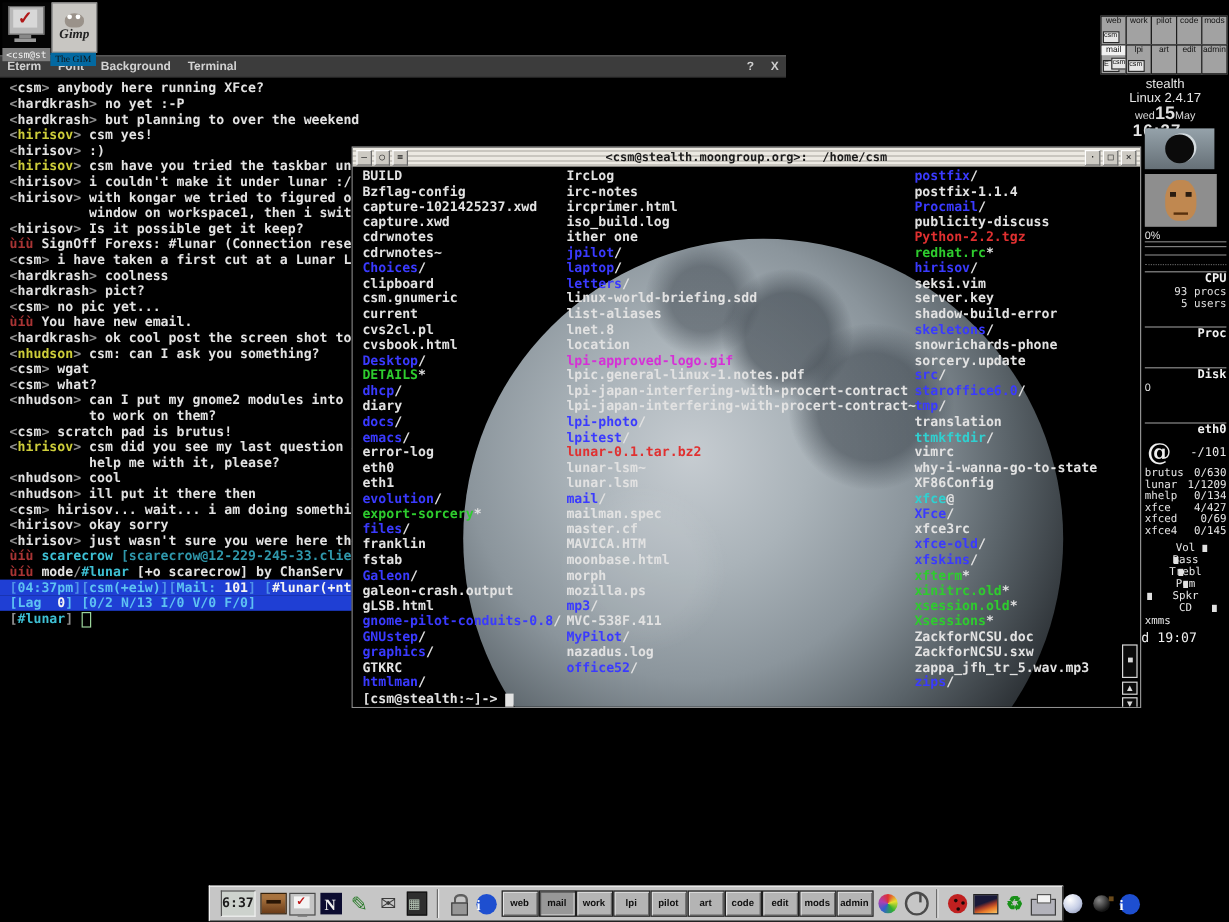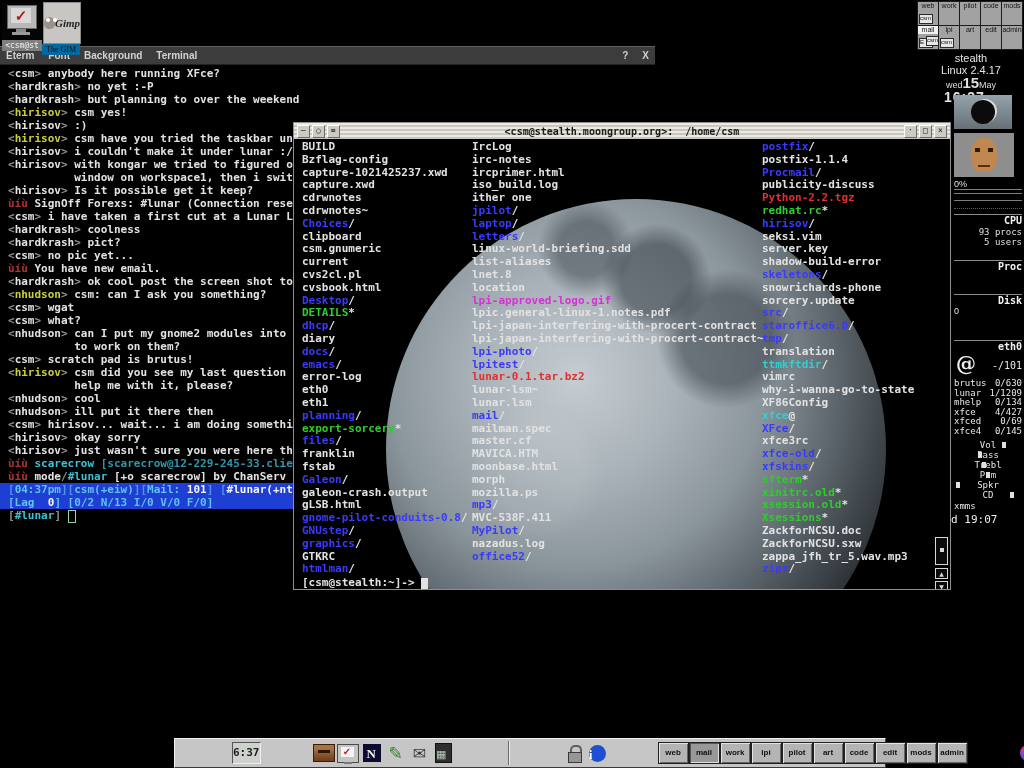--- a/index.html
+++ b/index.html
@@ -49,21 +49,21 @@
   .col{position:absolute;top:2px;font-size:11px;line-height:12.8px;}
   #col1{left:8px}#col2{left:178px}#col3{left:468px}
   #term-prompt{position:absolute;left:8px;top:437px;font-size:11px;line-height:13px;}
   #term-scroll{position:absolute;right:2px;top:398px;width:13px;}
   .sthumb{height:26px;border:1px solid #d8d8d8;background:#0a0a0a;margin-bottom:3px;position:relative;}
   .sthumb::before{content:"";position:absolute;left:4px;top:10px;width:4px;height:4px;background:#d8d8d8;}
   .sbtn{height:9px;border:1px solid #d8d8d8;background:#0a0a0a;color:#d8d8d8;font-size:6px;
      line-height:9px;text-align:center;margin-top:2px;font-family:"DejaVu Sans",sans-serif;}
 
   
-  #sidebar{position:absolute;left:918px;top:0;width:106px;height:540px;z-index:1;color:#e4e4e4;}
+  #sidebar{position:absolute;left:918px;top:12px;width:106px;height:540px;z-index:1;color:#e4e4e4;}
   #pager{position:absolute;left:0;top:2px;width:106px;}
   .prow{display:flex;}
   .pcell{width:20px;height:23px;background:#a2a2a2;border:1px solid #1c1c1c;margin:-1px 0 0 -1px;
      position:relative;font-family:"Liberation Sans",sans-serif;}
   .plabel{display:block;font-size:7px;line-height:8px;text-align:center;color:#141414;}
   .pcell.active .plabel{background:#f2f2f2;}
   .mini{position:absolute;bottom:1px;background:#e6e6e6;border:1px solid #2a2a2a;color:#111;
      font-size:6px;line-height:6px;padding:0;width:12px;height:8px;overflow:hidden;}
   .mini:nth-child(2){left:1px;} .mini:nth-child(3){left:8px;bottom:3px;}
   .txt-c{text-align:center;}
@@ -99,21 +99,21 @@
      font-family:"DejaVu Sans Mono",monospace;}
   .handle{position:absolute;top:2px;width:4px;height:6px;background:#e0e0e0;}
   #xmms-row{position:absolute;left:36px;top:501px;width:68px;font-size:9px;color:#e6e6e6;
      font-family:"DejaVu Sans Mono",monospace;}
   #uptime{position:absolute;left:0px;top:513px;width:106px;text-align:center;font-size:11px;color:#f0f0f0;
      font-family:"DejaVu Sans Mono",monospace;}
 
   
   #dock{position:absolute;left:174px;top:738px;width:710px;height:28px;background:#c6c6c6;z-index:4;
      border-top:1px solid #f2f2f2;border-left:1px solid #f2f2f2;border-bottom:1px solid #3a3a3a;
-     border-right:1px solid #3a3a3a;box-shadow:0 0 0 1px #000;display:flex;align-items:center;gap:48px;}
+     border-right:1px solid #3a3a3a;box-shadow:0 0 0 1px #000;display:flex;align-items:center;}
   .hatch{width:7px;height:24px;margin:0 3px;
      background:repeating-linear-gradient(45deg,#8a8a8a 0 1px,#d6d6d6 1px 3px);}
   #dock-clock{width:34px;height:20px;background:#cdd2cd;border-top:1px solid #555;border-left:1px solid #555;
      border-bottom:1px solid #f0f0f0;border-right:1px solid #f0f0f0;color:#1c1c1c;font-size:11px;
      font-weight:bold;text-align:center;line-height:20px;font-family:"DejaVu Sans Mono",monospace;margin:0 3px;}
   .iconrow{display:flex;align-items:center;}
   .dicon{position:relative;width:22px;height:22px;margin:0 1px;display:flex;align-items:center;
      justify-content:center;}
   .divider{width:2px;height:24px;border-left:1px solid #6a6a6a;border-right:1px solid #ececec;margin:0 4px;}
   .ws-btn{width:29px;height:20px;background:#b4b4b4;border:1px solid #202020;
@@ -168,21 +168,21 @@
   .mon-screen{position:absolute;left:5px;top:3px;width:28px;height:22px;background:#b8b8b8;
      border:1px solid #666;}
   .mon-screen::before{content:"✓";position:absolute;left:3px;top:2px;width:20px;height:15px;background:#d8d8d8;
      color:#b01818;font-weight:bold;font-size:15px;line-height:15px;text-align:center;}
   .mon-stand{position:absolute;left:14px;top:27px;width:10px;height:3px;background:#888;}
   .mon-base{position:absolute;left:10px;top:30px;width:18px;height:3px;background:#999;}
   #icon-term .lbl{width:40px;height:11px;background:#7e7e7e;color:#f2f2f2;font-size:8px;line-height:11px;
      text-align:center;font-family:"DejaVu Sans Mono",monospace;overflow:hidden;white-space:pre;}
   #icon-gimp{position:absolute;left:42px;top:2px;width:38px;z-index:5;}
   #icon-gimp .art{width:36px;height:40px;margin-left:1px;background:#c8c6c2;border:1px solid #8a8a8a;
-     display:flex;flex-direction:row;align-items:center;justify-content:center;}
+     display:flex;flex-direction:column;align-items:center;justify-content:center;}
   .wilber{width:16px;height:12px;background:#9a928a;border-radius:50% 50% 40% 40%;position:relative;}
   .wilber::before{content:"";position:absolute;left:2px;top:1px;width:4px;height:4px;background:#fff;
      border-radius:50%;box-shadow:7px 0 0 #fff;}
   #icon-gimp .gname{font-family:"Liberation Serif",serif;font-style:italic;font-weight:bold;font-size:11px;
      color:#222;}
   #icon-gimp .lbl{width:38px;height:11px;background:#0369a1;color:#111;font-size:8px;line-height:11px;
      text-align:center;overflow:hidden;white-space:pre;font-family:Liberation Serif, serif;}
 </style>
 </head>
 <body>
@@ -291,21 +291,21 @@
           <div class="t-line"><span class="f-f">cvsbook.html</span></div>
           <div class="t-line"><span class="f-d">Desktop</span><span class="c-w">/</span></div>
           <div class="t-line"><span class="f-x">DETAILS</span><span class="c-w">*</span></div>
           <div class="t-line"><span class="f-d">dhcp</span><span class="c-w">/</span></div>
           <div class="t-line"><span class="f-f">diary</span></div>
           <div class="t-line"><span class="f-d">docs</span><span class="c-w">/</span></div>
           <div class="t-line"><span class="f-d">emacs</span><span class="c-w">/</span></div>
           <div class="t-line"><span class="f-f">error-log</span></div>
           <div class="t-line"><span class="f-f">eth0</span></div>
           <div class="t-line"><span class="f-f">eth1</span></div>
-          <div class="t-line"><span class="f-d">planning</span><span class="c-w">/</span></div>
+          <div class="t-line"><span class="f-d">evolution</span><span class="c-w">/</span></div>
           <div class="t-line"><span class="f-x">export-sorcery</span><span class="c-w">*</span></div>
           <div class="t-line"><span class="f-d">files</span><span class="c-w">/</span></div>
           <div class="t-line"><span class="f-f">franklin</span></div>
           <div class="t-line"><span class="f-f">fstab</span></div>
           <div class="t-line"><span class="f-d">Galeon</span><span class="c-w">/</span></div>
           <div class="t-line"><span class="f-f">galeon-crash.output</span></div>
           <div class="t-line"><span class="f-f">gLSB.html</span></div>
           <div class="t-line"><span class="f-d">gnome-pilot-conduits-0.8</span><span class="c-w">/</span></div>
           <div class="t-line"><span class="f-d">GNUstep</span><span class="c-w">/</span></div>
           <div class="t-line"><span class="f-d">graphics</span><span class="c-w">/</span></div>

